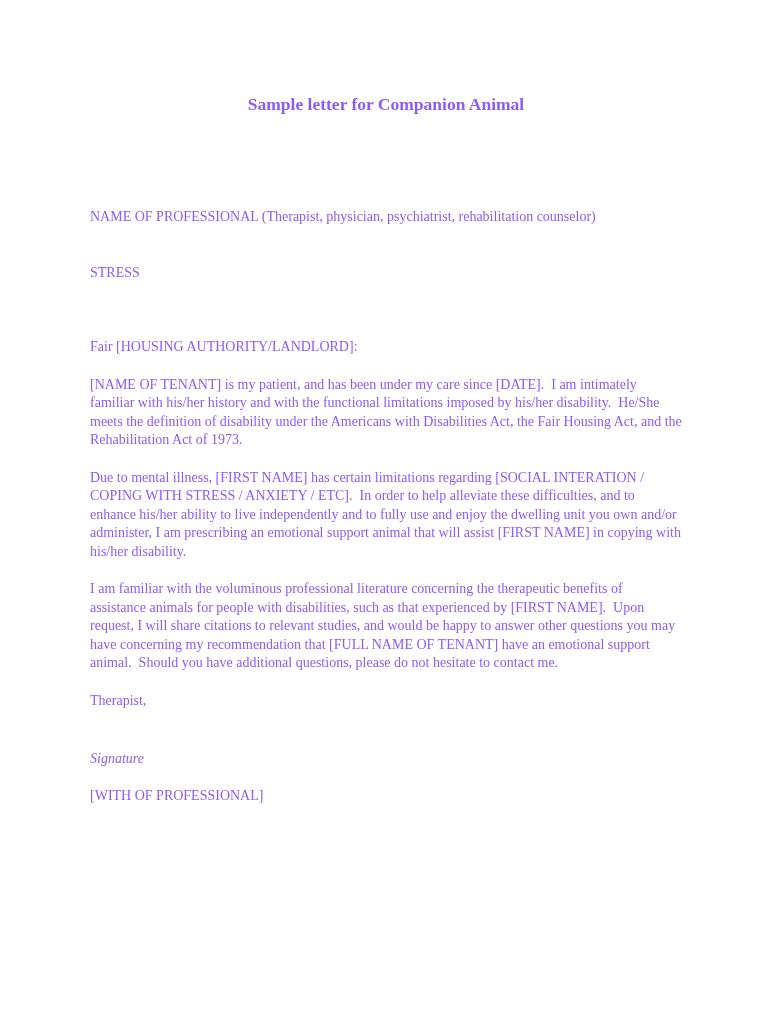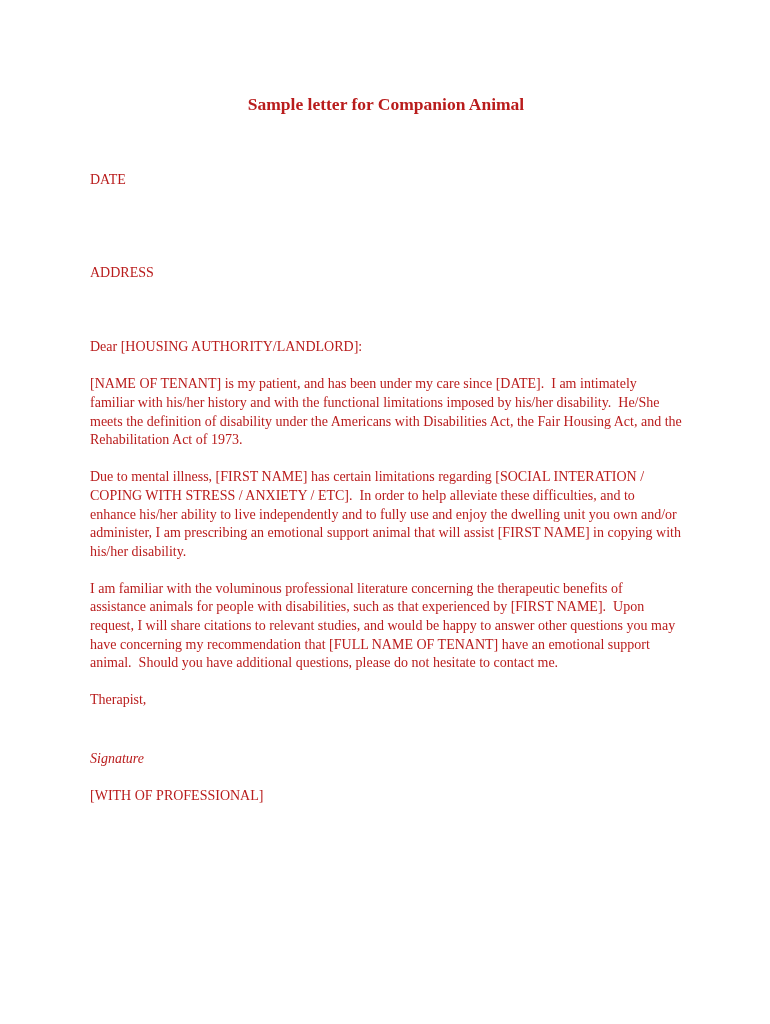--- a/index.html
+++ b/index.html
@@ -9,21 +9,21 @@
   }
   .page {
     position: relative;
     width: 770px;
     height: 1024px;
     background: #ffffff;
     overflow: hidden;
     font-family: "Liberation Serif", "DejaVu Serif", serif;
     font-size: 14px;
     line-height: 18.6px;
-    color: #b91c1c;
+    color: #8b5cf6;
   }
   .content {
     padding: 94px 88px 0 90px;
   }
   .doc-title {
     text-align: center;
     font-weight: bold;
     font-size: 17.5px;
     line-height: 20px;
     margin: 0 0 57px 0;
@@ -45,27 +45,27 @@
   }
 </style>
 </head>
 <body>
 
 <div class="page">
   <div class="content">
 
     <h1 class="doc-title">Sample letter for Companion Animal</h1>
 
-    <div class="block gap-2">DATE</div>
 
     <div class="block">
-      <div class="addr-line">ADDRESS</div>
+      <div class="addr-line">NAME OF PROFESSIONAL (Therapist, physician, psychiatrist, rehabilitation counselor)</div>
+      <div class="addr-line">STRESS</div>
     </div>
 
-    <div class="block">Dear [HOUSING AUTHORITY/LANDLORD]:</div>
+    <div class="block">Fair [HOUSING AUTHORITY/LANDLORD]:</div>
 
     <div class="block">[NAME OF TENANT] is my patient, and has been under my care since [DATE].  I am intimately familiar with his/her history and with the functional limitations imposed by his/her disability.  He/She meets the definition of disability under the Americans with Disabilities Act, the Fair Housing Act, and the Rehabilitation Act of 1973.</div>
 
     <div class="block">Due to mental illness, [FIRST NAME] has certain limitations regarding [SOCIAL INTERATION / COPING WITH STRESS / ANXIETY / ETC].  In order to help alleviate these difficulties, and to enhance his/her ability to live independently and to fully use and enjoy the dwelling unit you own and/or administer, I am prescribing an emotional support animal that will assist [FIRST NAME] in copying with his/her disability.</div>
 
     <div class="block">I am familiar with the voluminous professional literature concerning the therapeutic benefits of assistance animals for people with disabilities, such as that experienced by [FIRST NAME].  Upon request, I will share citations to relevant studies, and would be happy to answer other questions you may have concerning my recommendation that [FULL NAME OF TENANT] have an emotional support animal.  Should you have additional questions, please do not hesitate to contact me.</div>
 
     <div class="block">Therapist,</div>
 
     <div class="block italic">Signature</div>

